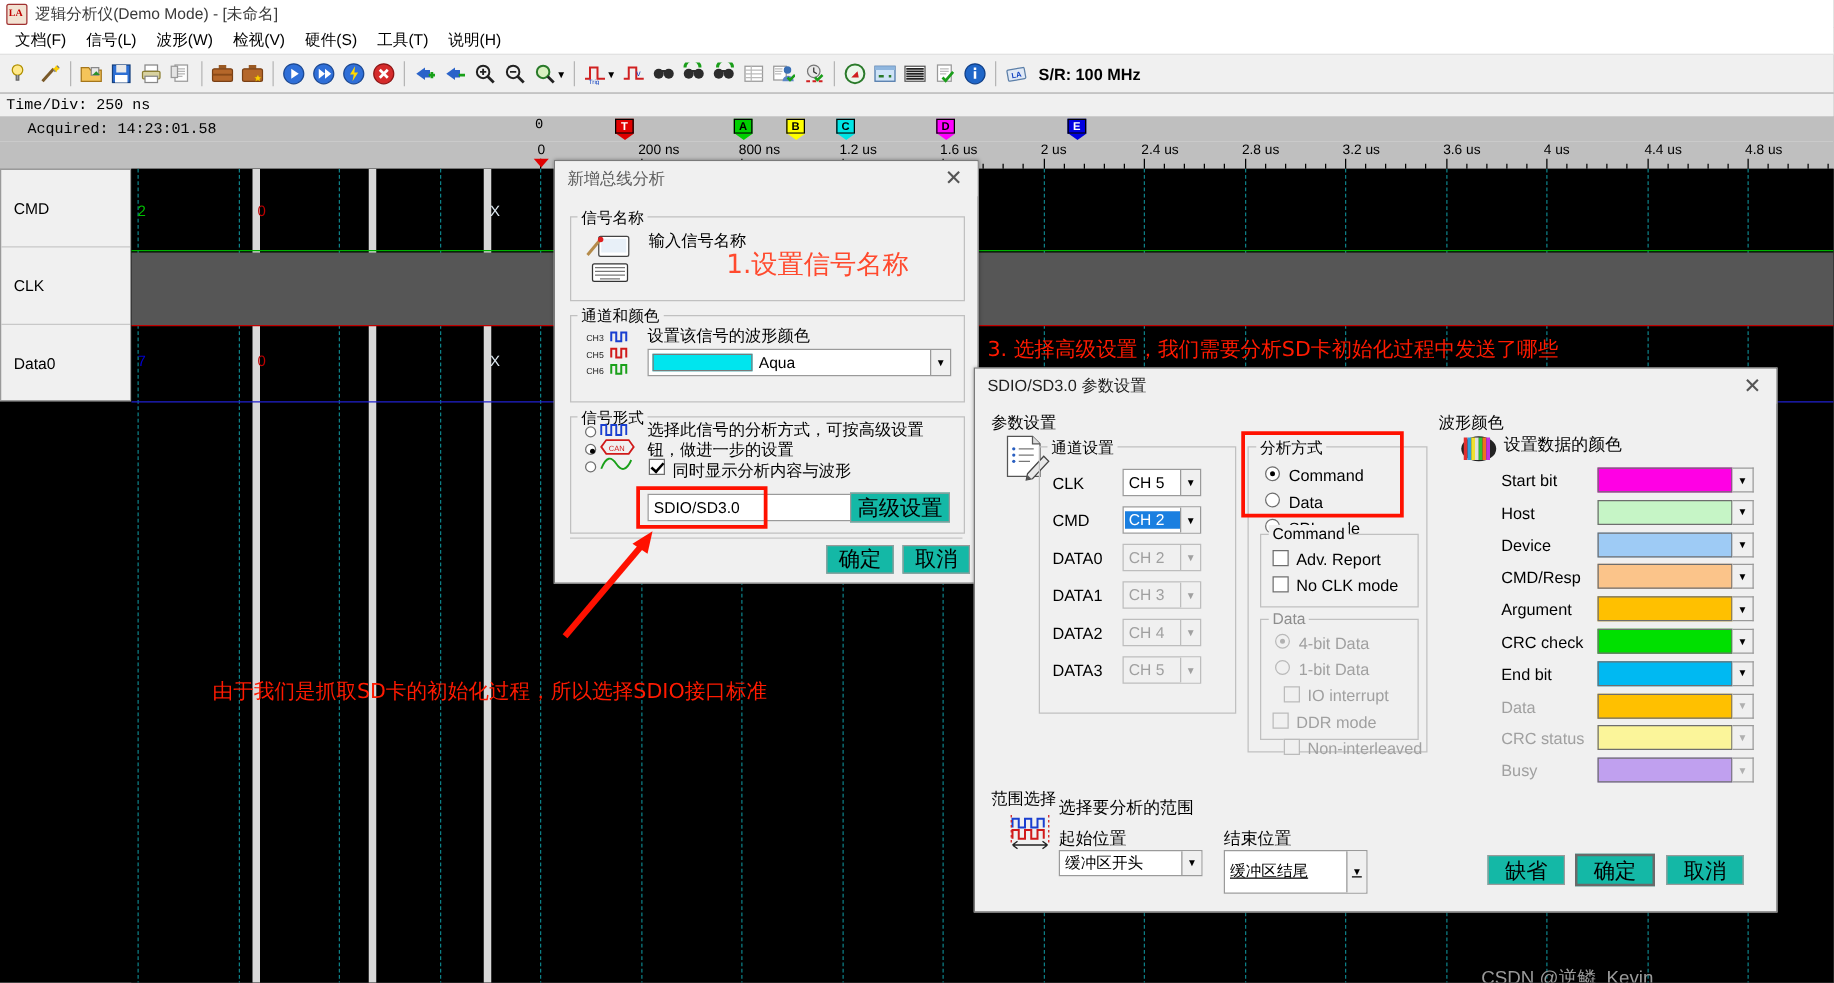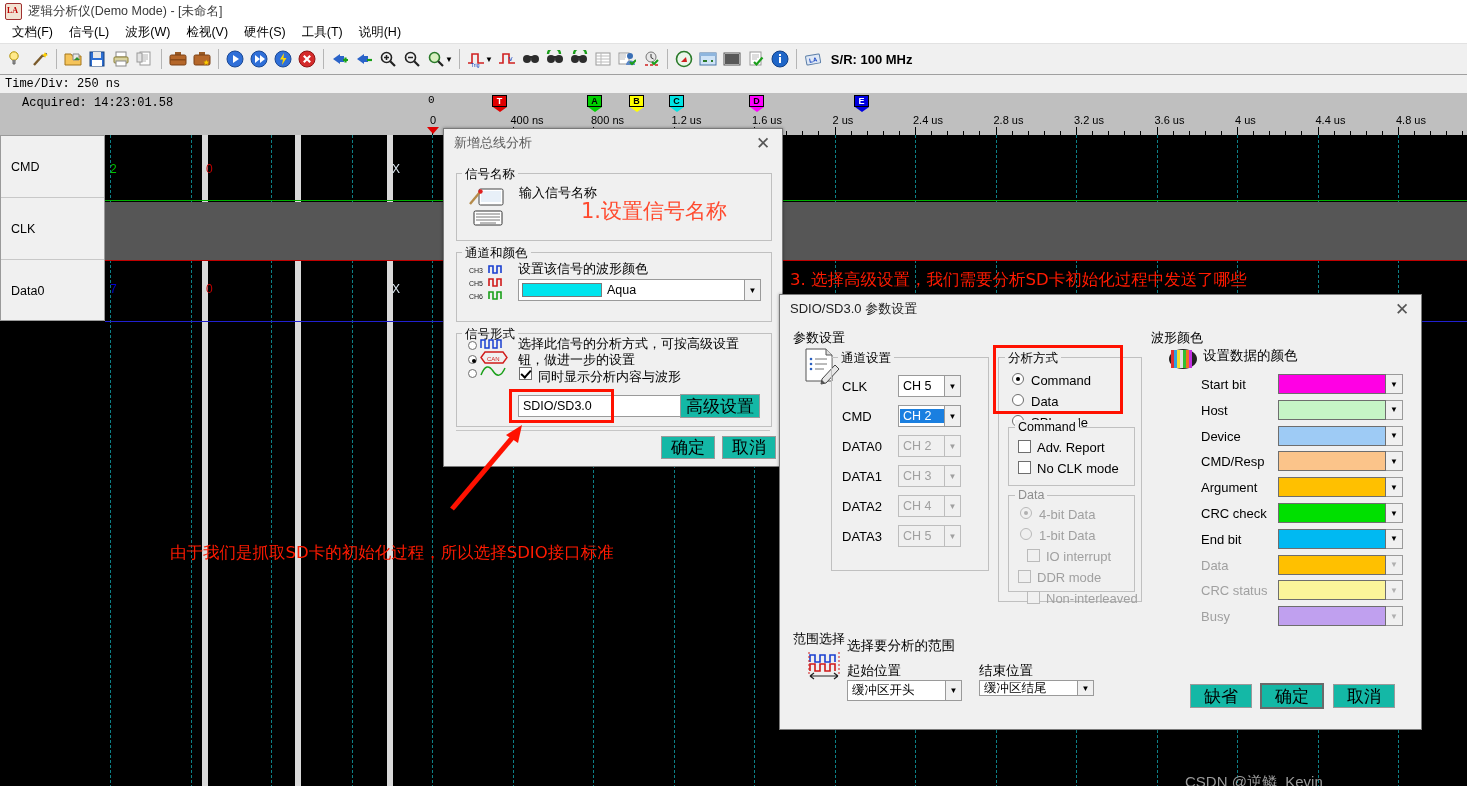--- a/index.html
+++ b/index.html
@@ -354,21 +354,21 @@
   <span>Time/Div: 250 ns</span>
 </div>
 <div id="acqrow">
   <span>Acquired: 14:23:01.58</span>
 <div style="position: absolute; left: 428px; top: 1px; font-size: 11px; color: rgb(0, 0, 0);">0</div>
   </div>
 
 <div id="rulerwrap">
   <div id="ruler">
       <div class="ticklbl" style="left: 430px;">0</div>
-      <div class="ticklbl" style="left: 510.5px;">400 ns</div>
+      <div class="ticklbl" style="left: 510.5px;">200 ns</div>
       <div class="ticklbl" style="left: 591px;">800 ns</div>
       <div class="ticklbl" style="left: 671.5px;">1.2 us</div>
       <div class="ticklbl" style="left: 752px;">1.6 us</div>
       <div class="ticklbl" style="left: 832.5px;">2 us</div>
       <div class="ticklbl" style="left: 913px;">2.4 us</div>
       <div class="ticklbl" style="left: 993.5px;">2.8 us</div>
       <div class="ticklbl" style="left: 1074px;">3.2 us</div>
       <div class="ticklbl" style="left: 1154.5px;">3.6 us</div>
       <div class="ticklbl" style="left: 1235px;">4 us</div>
       <div class="ticklbl" style="left: 1315.5px;">4.4 us</div>
@@ -797,21 +797,21 @@
       <path d="M3 26 h28 M3 26 l4-3 M3 26 l4 3 M31 26 l-4-3 M31 26 l-4 3" stroke="#222" stroke-width="1.2" fill="none"></path>
     </svg>
   </div>
   <div class="lbl" style="left:67px;top:342px;font-size:13.5px;">选择要分析的范围</div>
   <div class="lbl" style="left:67px;top:367px;font-size:13.5px;">起始位置</div>
   <div class="combo" style="left:67px;top:385px;width:115px;height:21px;">
     <span class="ctxt">缓冲区开头</span>
     <span class="carr">▼</span>
   </div>
   <div class="lbl" style="left:199px;top:367px;font-size:13.5px;">结束位置</div>
-  <div class="combo" style="left:199px;top:385px;width:115px;height:16px;">
+  <div class="combo" style="left:199px;top:385px;width:115px;height:35px;text-decoration:underline;">
     <span class="ctxt">缓冲区结尾</span>
     <span class="carr">▼</span>
   </div>
 
   <div class="btn" style="left:410px;top:389px;width:62px;height:24px;">缺省</div>
   <div class="btn def" style="left:480px;top:388px;width:64px;height:26px;">确定</div>
   <div class="btn" style="left:553px;top:389px;width:62px;height:24px;">取消</div>
 </div>
 
 </body></html>

